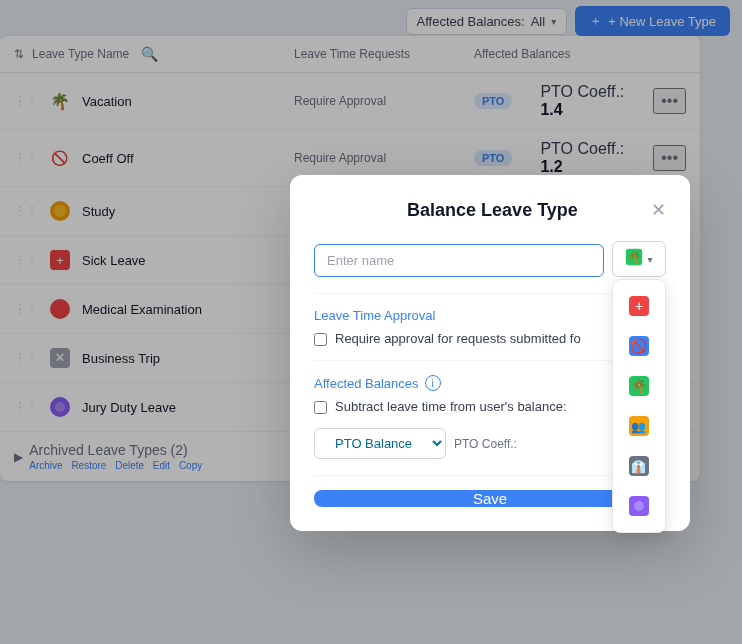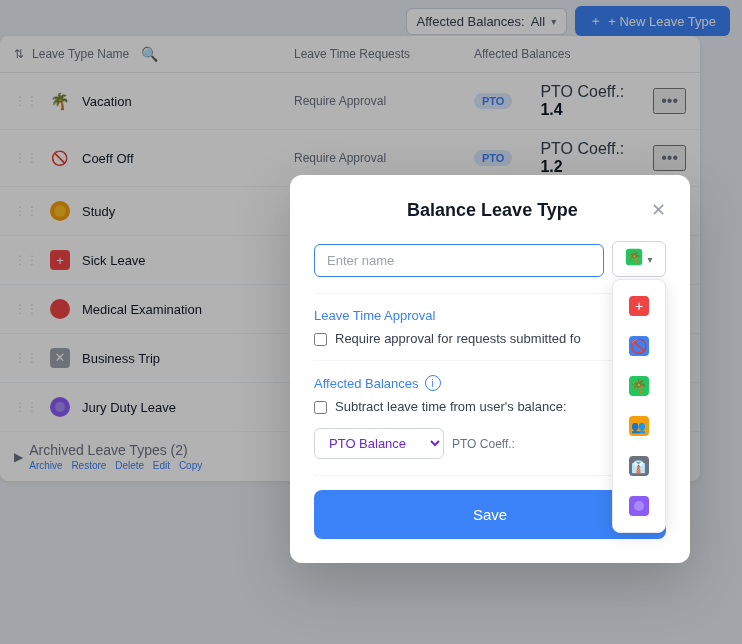--- a/index.html
+++ b/index.html
@@ -306,23 +306,23 @@
     .balance-row {
       display: flex;
       align-items: center;
       gap: 8px;
       margin-bottom: 16px;
     }
 
     .balance-select {
       border: 1px solid #d1d5db;
       border-radius: 6px;
-      padding: 6px 10px;
-      font-size: 13px;
-      color: #6d28d9;
+      padding: 6px 16px;
+      font-size: 13px;
+      color: #0369a1;
       background: white;
       cursor: pointer;
       min-width: 130px;
     }
 
     .coeff-input-group {
       display: flex;
       align-items: center;
       gap: 4px;
     }
@@ -332,21 +332,21 @@
       color: #6b7280;
     }
 
     .save-btn {
       display: block;
       width: 100%;
       background: #3b82f6;
       color: white;
       border: none;
       border-radius: 8px;
-      padding: 16px;
+      padding: 0;
       font-size: 15px;
       font-weight: 500;
       cursor: pointer;
       margin-top: 8px;
       text-align: center;
     }
 
   </style>
 </head>
 <body>

